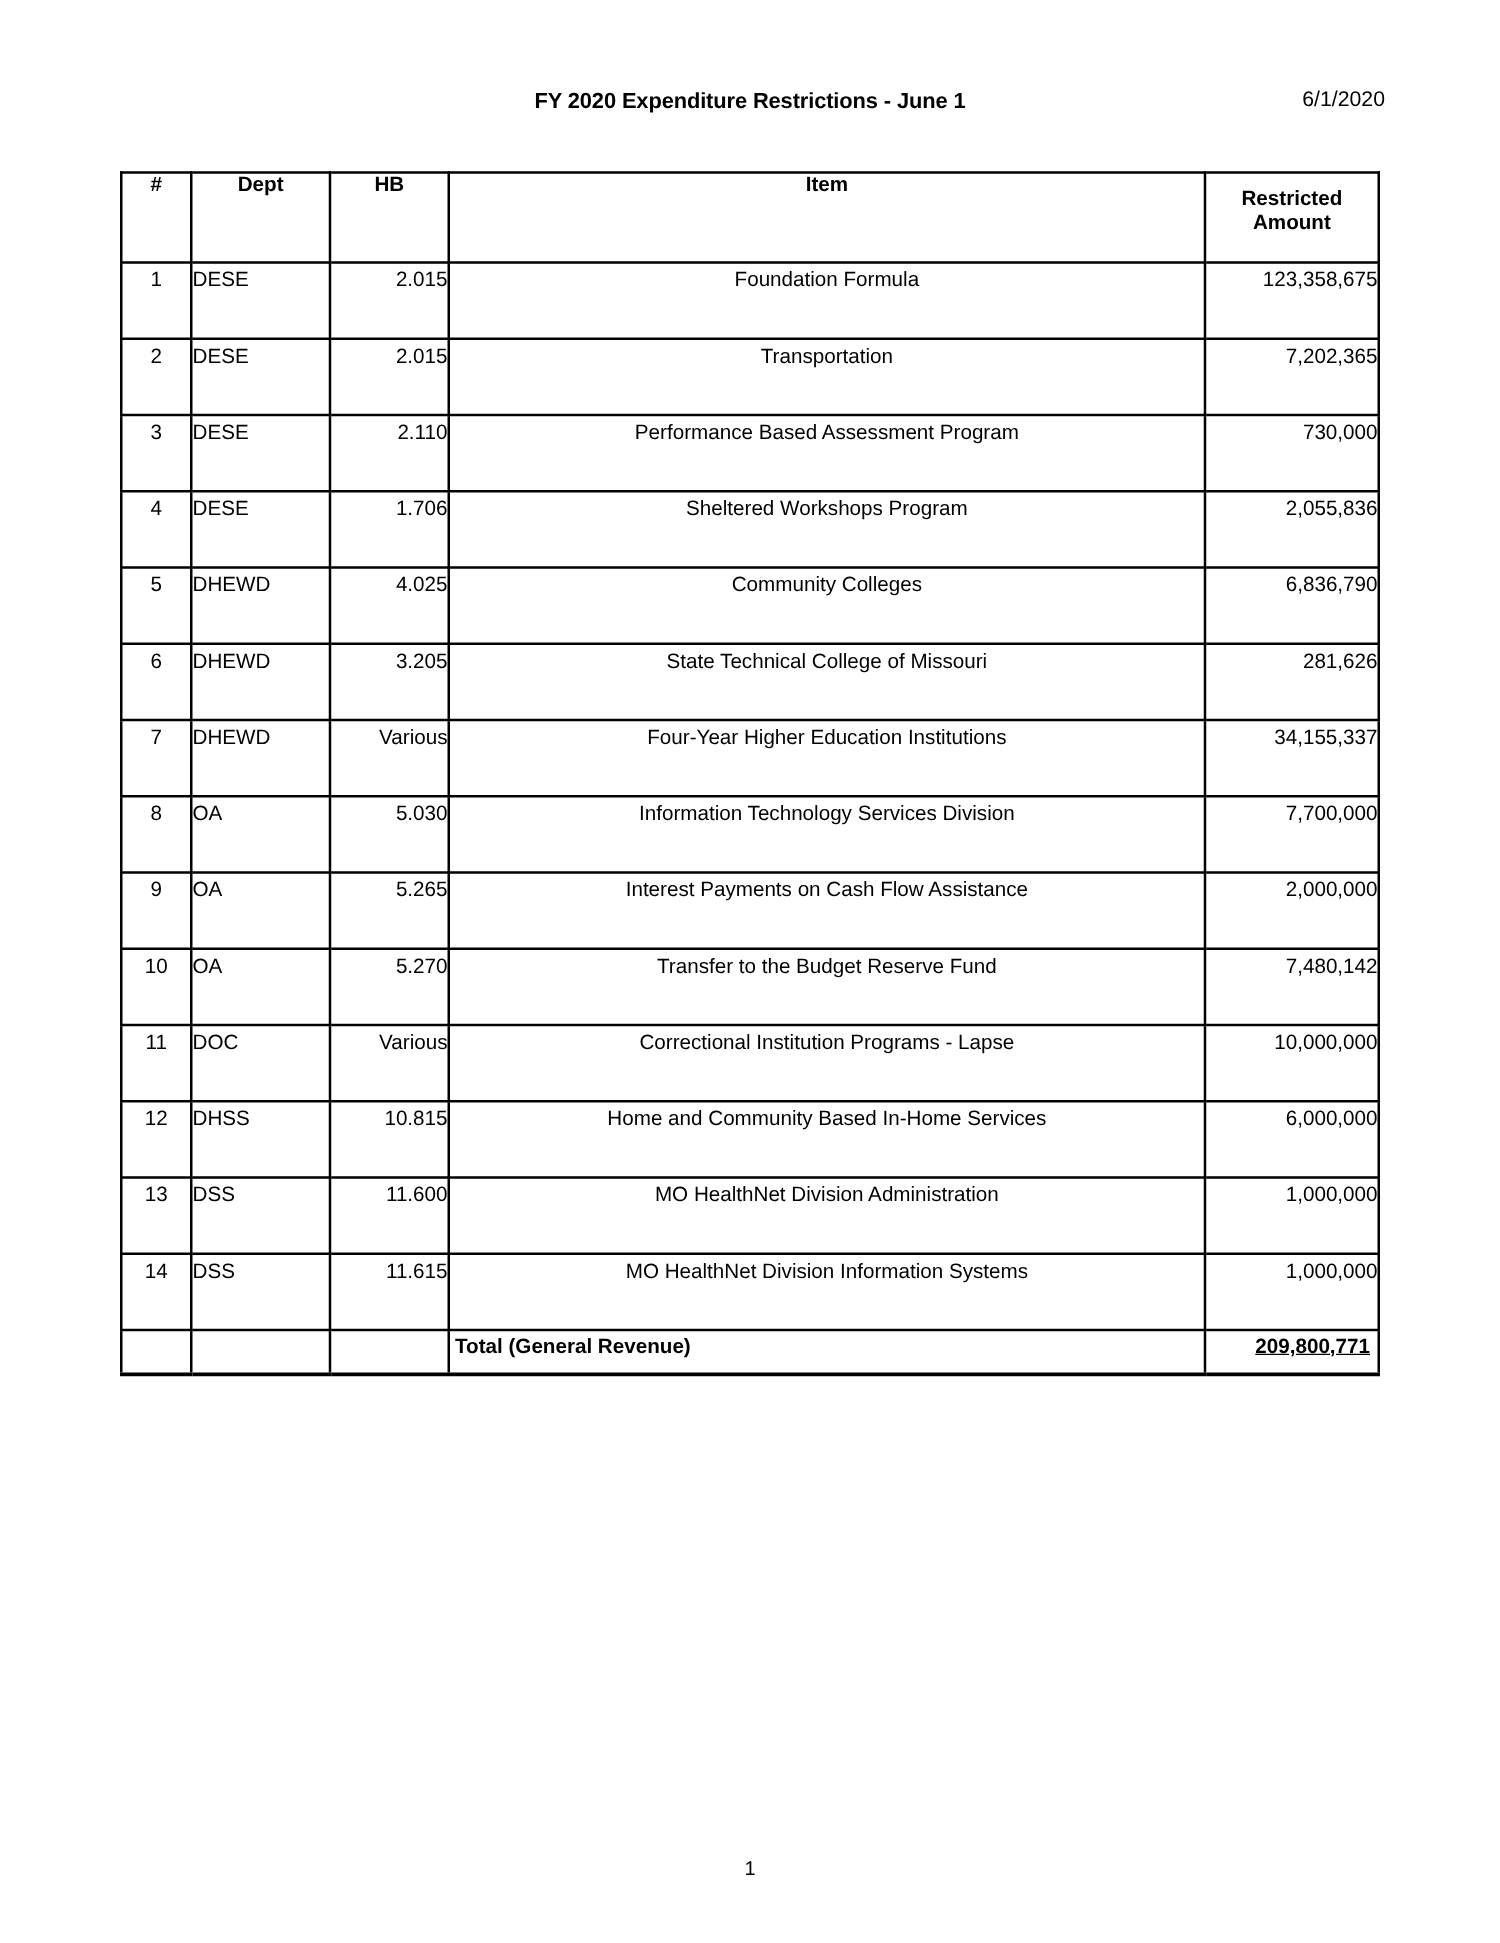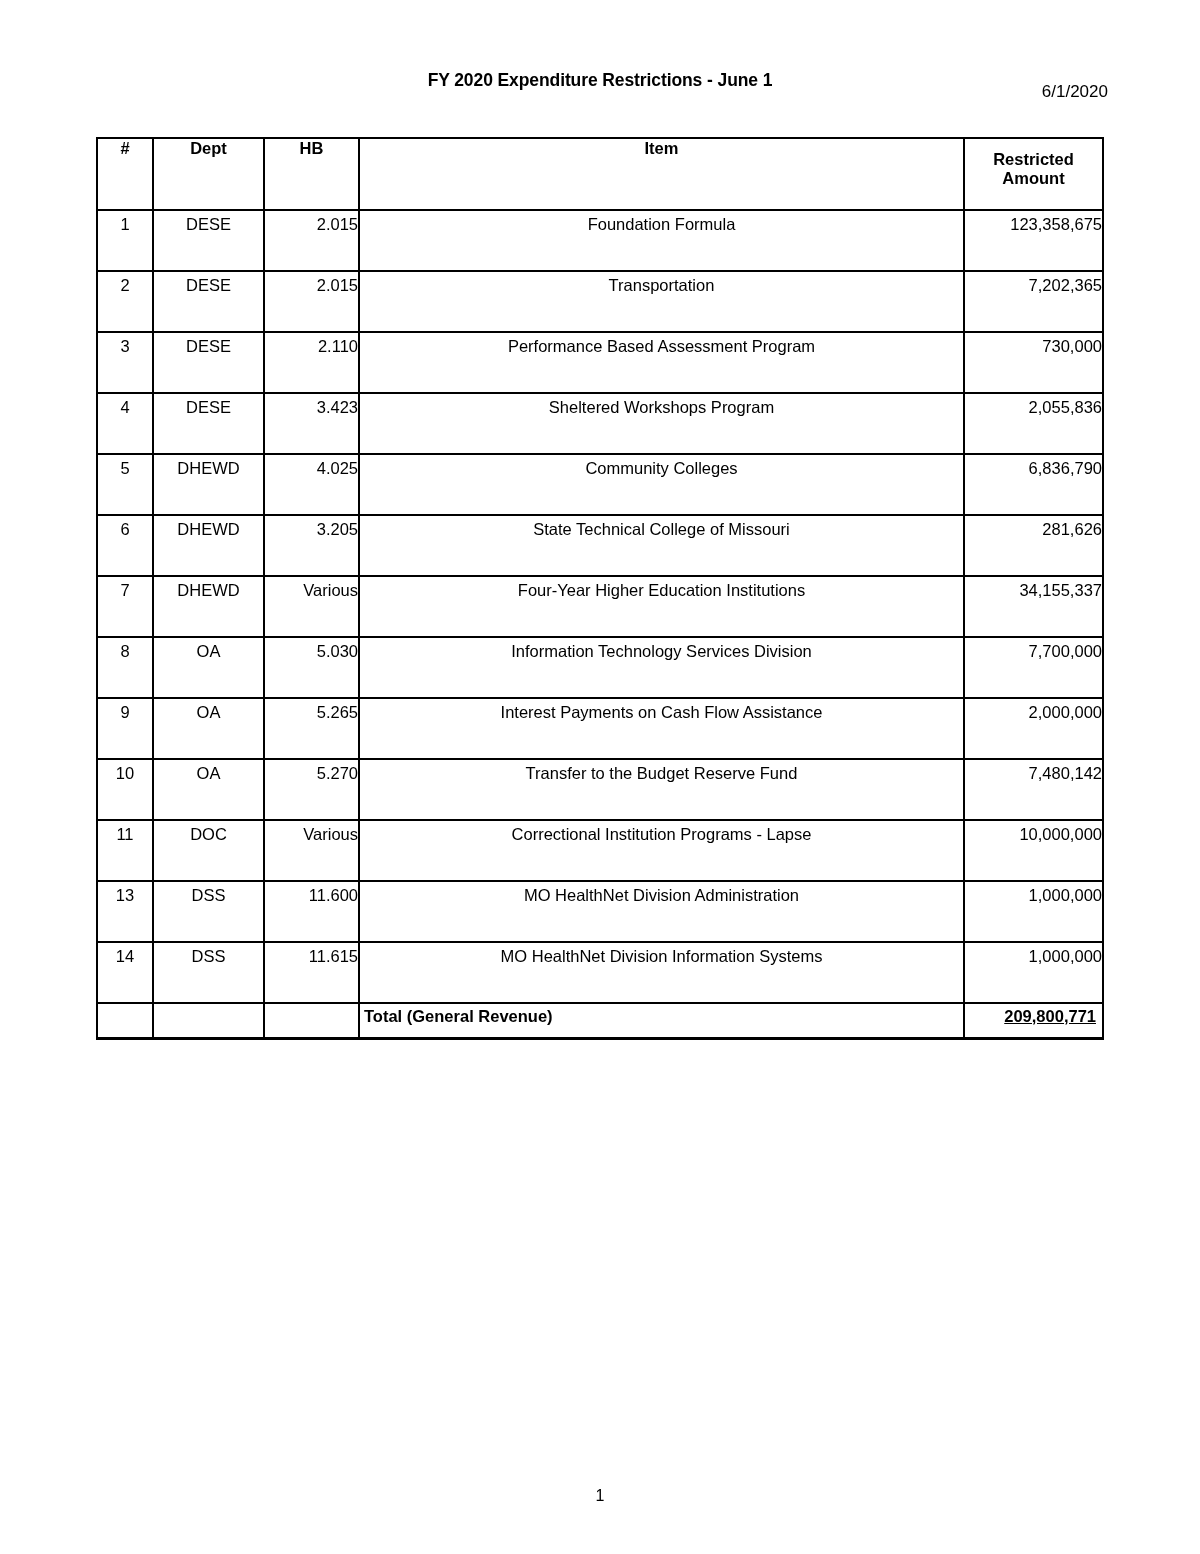--- a/index.html
+++ b/index.html
@@ -36,21 +36,21 @@
     top: 0;
     text-align: center;
     font-size: 17.5px;
     font-weight: bold;
     letter-spacing: -0.1px;
     white-space: nowrap;
   }
   .doc-date {
     position: absolute;
     right: -4px;
-    top: 12px;
+    top: 0;
     font-size: 17px;
     font-weight: normal;
   }
   
   .table-wrap {
     position: absolute;
     top: 137px;
     left: 96px;
     width: 1006px;
   }
@@ -90,21 +90,21 @@
   thead th.amt-head .l1,
   thead th.amt-head .l2 { display: block; }
 
   tbody tr.data-row td {
     height: 55px;
     padding-top: 4px;
     font-size: 16.5px;
     line-height: 1.15;
   }
   td.c-num-cell  { text-align: center; }
-  td.c-dept-cell { text-align: center; margin-top: 36px; }
+  td.c-dept-cell { text-align: left; margin-top: 36px; }
   td.c-hb-cell   { text-align: right; }
   td.c-item-cell { text-align: center; padding-left: 6px; }
   td.c-amt-cell  { text-align: right; padding-right: 6px; }
 
   tbody tr.total-row td {
     height: 30px;
     padding-top: 3px;
     font-weight: bold;
     font-size: 16.5px;
     border-bottom-width: 3px;
@@ -171,21 +171,21 @@
           <tr class="data-row">
             <td class="c-num-cell">3</td>
             <td class="c-dept-cell">DESE</td>
             <td class="c-hb-cell">2.110</td>
             <td class="c-item-cell">Performance Based Assessment Program</td>
             <td class="c-amt-cell">730,000</td>
           </tr>
           <tr class="data-row">
             <td class="c-num-cell">4</td>
             <td class="c-dept-cell">DESE</td>
-            <td class="c-hb-cell">3.423</td>
+            <td class="c-hb-cell">1.706</td>
             <td class="c-item-cell">Sheltered Workshops Program</td>
             <td class="c-amt-cell">2,055,836</td>
           </tr>
           <tr class="data-row">
             <td class="c-num-cell">5</td>
             <td class="c-dept-cell">DHEWD</td>
             <td class="c-hb-cell">4.025</td>
             <td class="c-item-cell">Community Colleges</td>
             <td class="c-amt-cell">6,836,790</td>
           </tr>
@@ -223,20 +223,27 @@
             <td class="c-hb-cell">5.270</td>
             <td class="c-item-cell">Transfer to the Budget Reserve Fund</td>
             <td class="c-amt-cell">7,480,142</td>
           </tr>
           <tr class="data-row">
             <td class="c-num-cell">11</td>
             <td class="c-dept-cell">DOC</td>
             <td class="c-hb-cell">Various</td>
             <td class="c-item-cell">Correctional Institution Programs - Lapse</td>
             <td class="c-amt-cell">10,000,000</td>
+          </tr>
+          <tr class="data-row">
+            <td class="c-num-cell">12</td>
+            <td class="c-dept-cell">DHSS</td>
+            <td class="c-hb-cell">10.815</td>
+            <td class="c-item-cell">Home and Community Based In-Home Services</td>
+            <td class="c-amt-cell">6,000,000</td>
           </tr>
           <tr class="data-row">
             <td class="c-num-cell">13</td>
             <td class="c-dept-cell">DSS</td>
             <td class="c-hb-cell">11.600</td>
             <td class="c-item-cell">MO HealthNet Division Administration</td>
             <td class="c-amt-cell">1,000,000</td>
           </tr>
           <tr class="data-row">
             <td class="c-num-cell">14</td>

